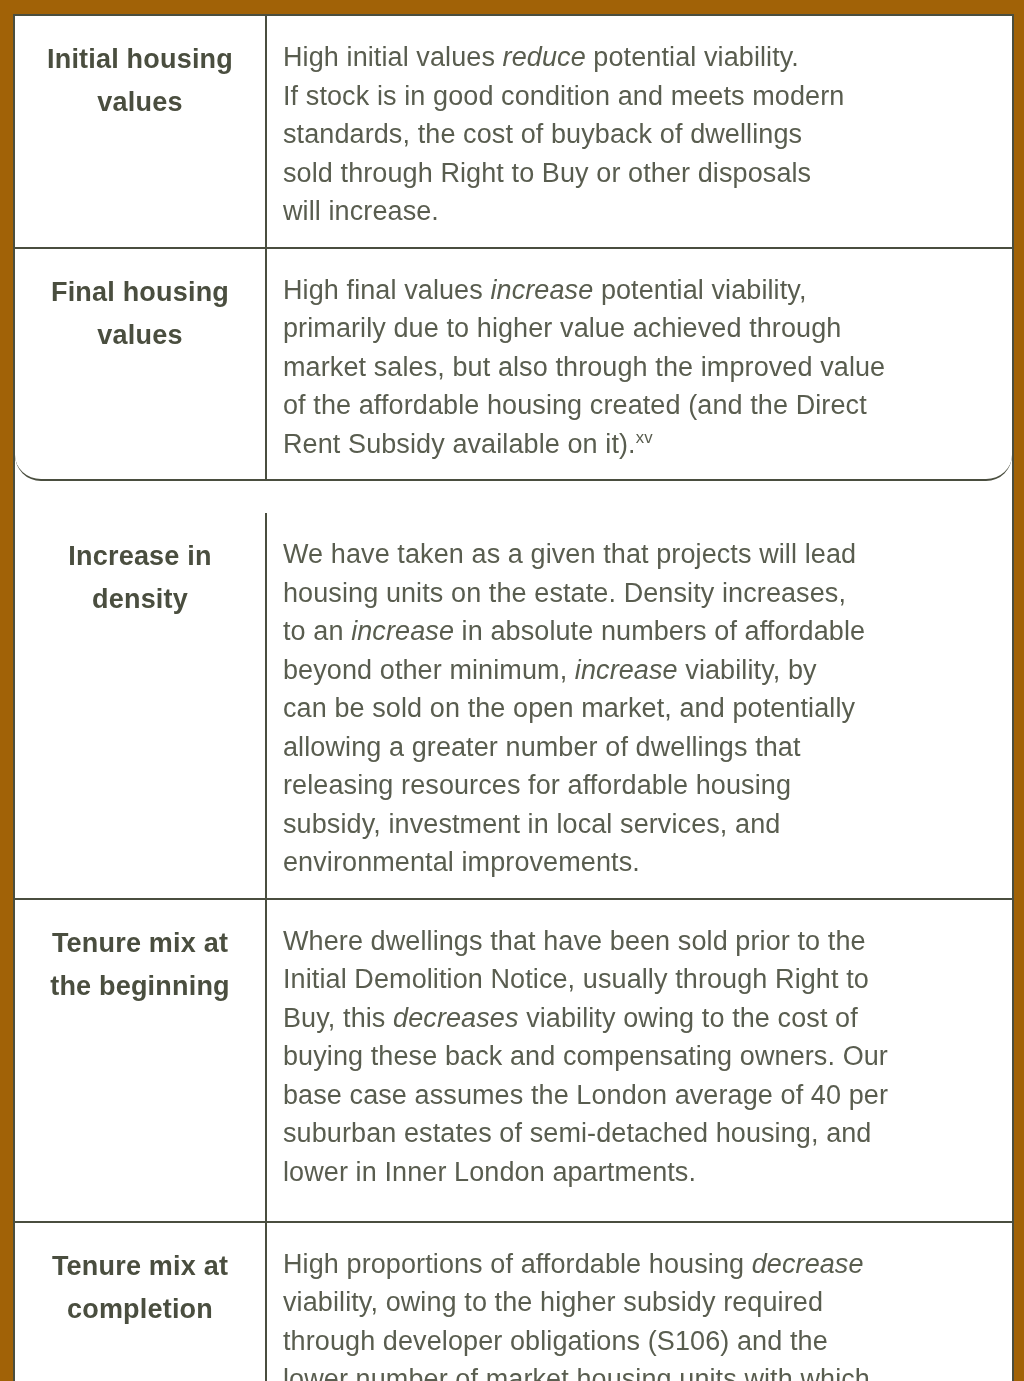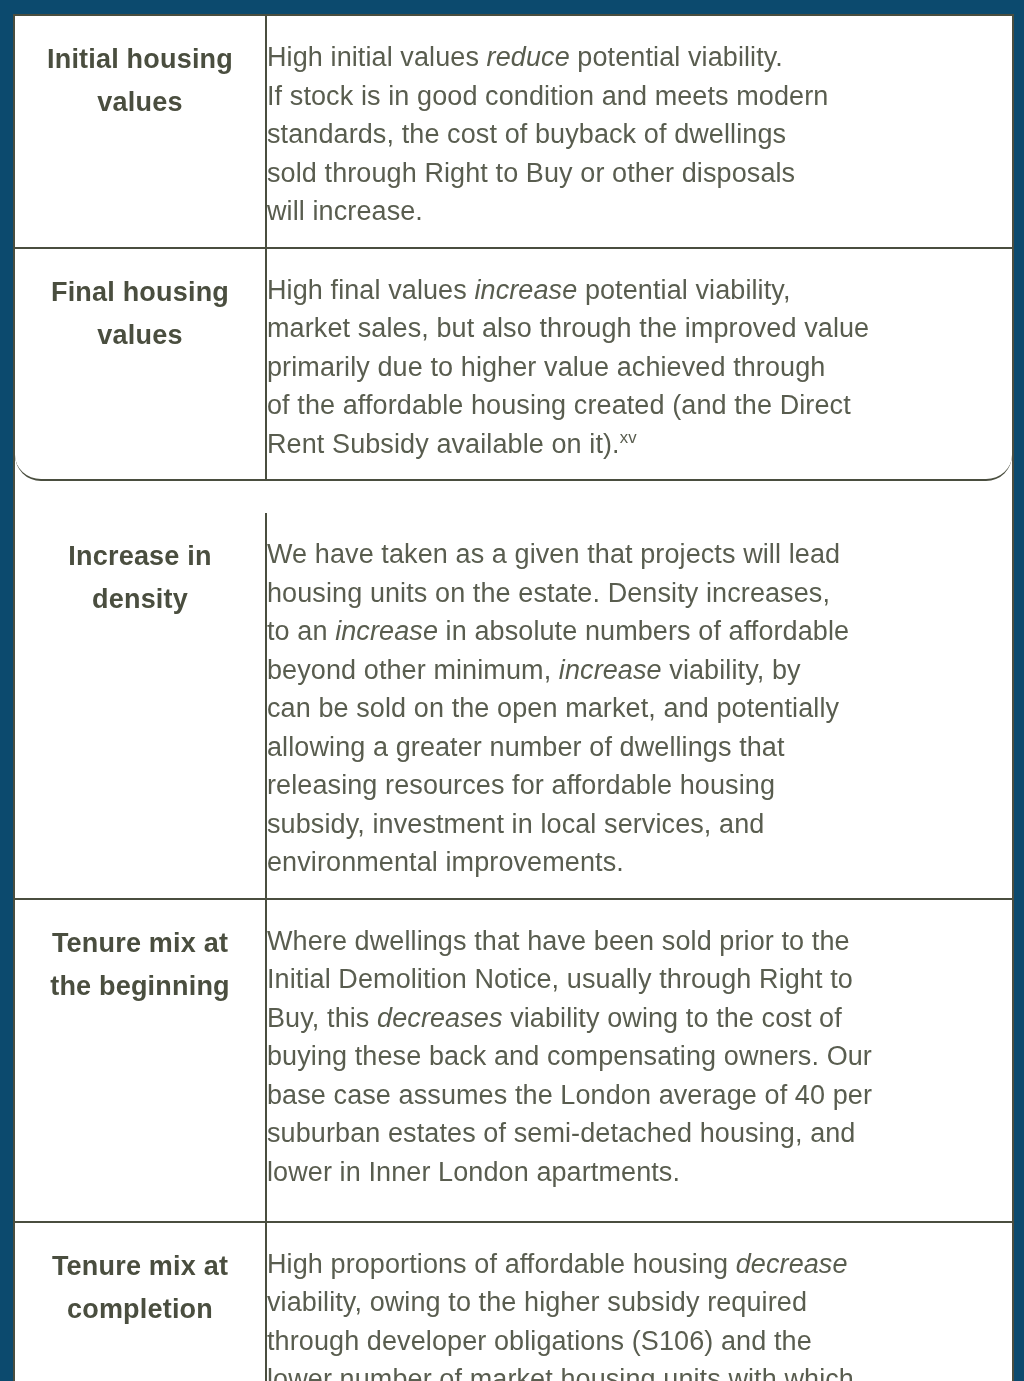--- a/index.html
+++ b/index.html
@@ -8,21 +8,21 @@
     background: #ffffff;
     width: 1024px;
     height: 1381px;
     font-family: "Liberation Sans", sans-serif;
     -webkit-font-smoothing: antialiased;
   }
   .page {
     position: relative;
     width: 1024px;
     height: 1381px;
-    background: #0c4a6e;
+    background: #a16207;
     overflow: hidden;
   }
   .table {
     position: absolute;
     left: 13px;
     top: 14px;
     width: 997px;
     border: 2px solid var(--border, #4a4e3f);
     border-bottom-width: 3px;
     background: #ffffff;
@@ -50,21 +50,21 @@
     line-height: 43px;
     padding: 22px 6px 10px 6px;
     letter-spacing: 0.2px;
   }
   .body-cell {
     box-sizing: border-box;
     flex: 1 1 auto;
     color: var(--body-text, #595d4f);
     font-size: 27px;
     line-height: 38.5px;
-    padding: 22px 8px 16px 0;
+    padding: 22px 8px 16px 16px;
     letter-spacing: 0.1px;
   }
   .bline { white-space: nowrap; }
   .bline em { font-style: italic; }
   .bline sup {
     font-size: 0.62em;
     vertical-align: super;
     line-height: 0;
   }
 </style>
@@ -87,22 +87,22 @@
         </div>
   </div>
 
   <div class="row">
     <div class="cell header-cell">
           <div class="hline">Final housing</div>
           <div class="hline">values</div>
         </div>
     <div class="cell body-cell">
           <div class="bline"><span>High final values </span><em>increase</em><span> potential viability,</span></div>
+          <div class="bline"><span>primarily due to higher value achieved through</span></div>
           <div class="bline"><span>market sales, but also through the improved value</span></div>
-          <div class="bline"><span>primarily due to higher value achieved through</span></div>
           <div class="bline"><span>of the affordable housing created (and the Direct</span></div>
           <div class="bline"><span>Rent Subsidy available on it).</span><sup>xv</sup></div>
         </div>
   </div>
 
   <div class="row">
     <div class="cell header-cell">
           <div class="hline">Increase in</div>
           <div class="hline">density</div>
         </div>

